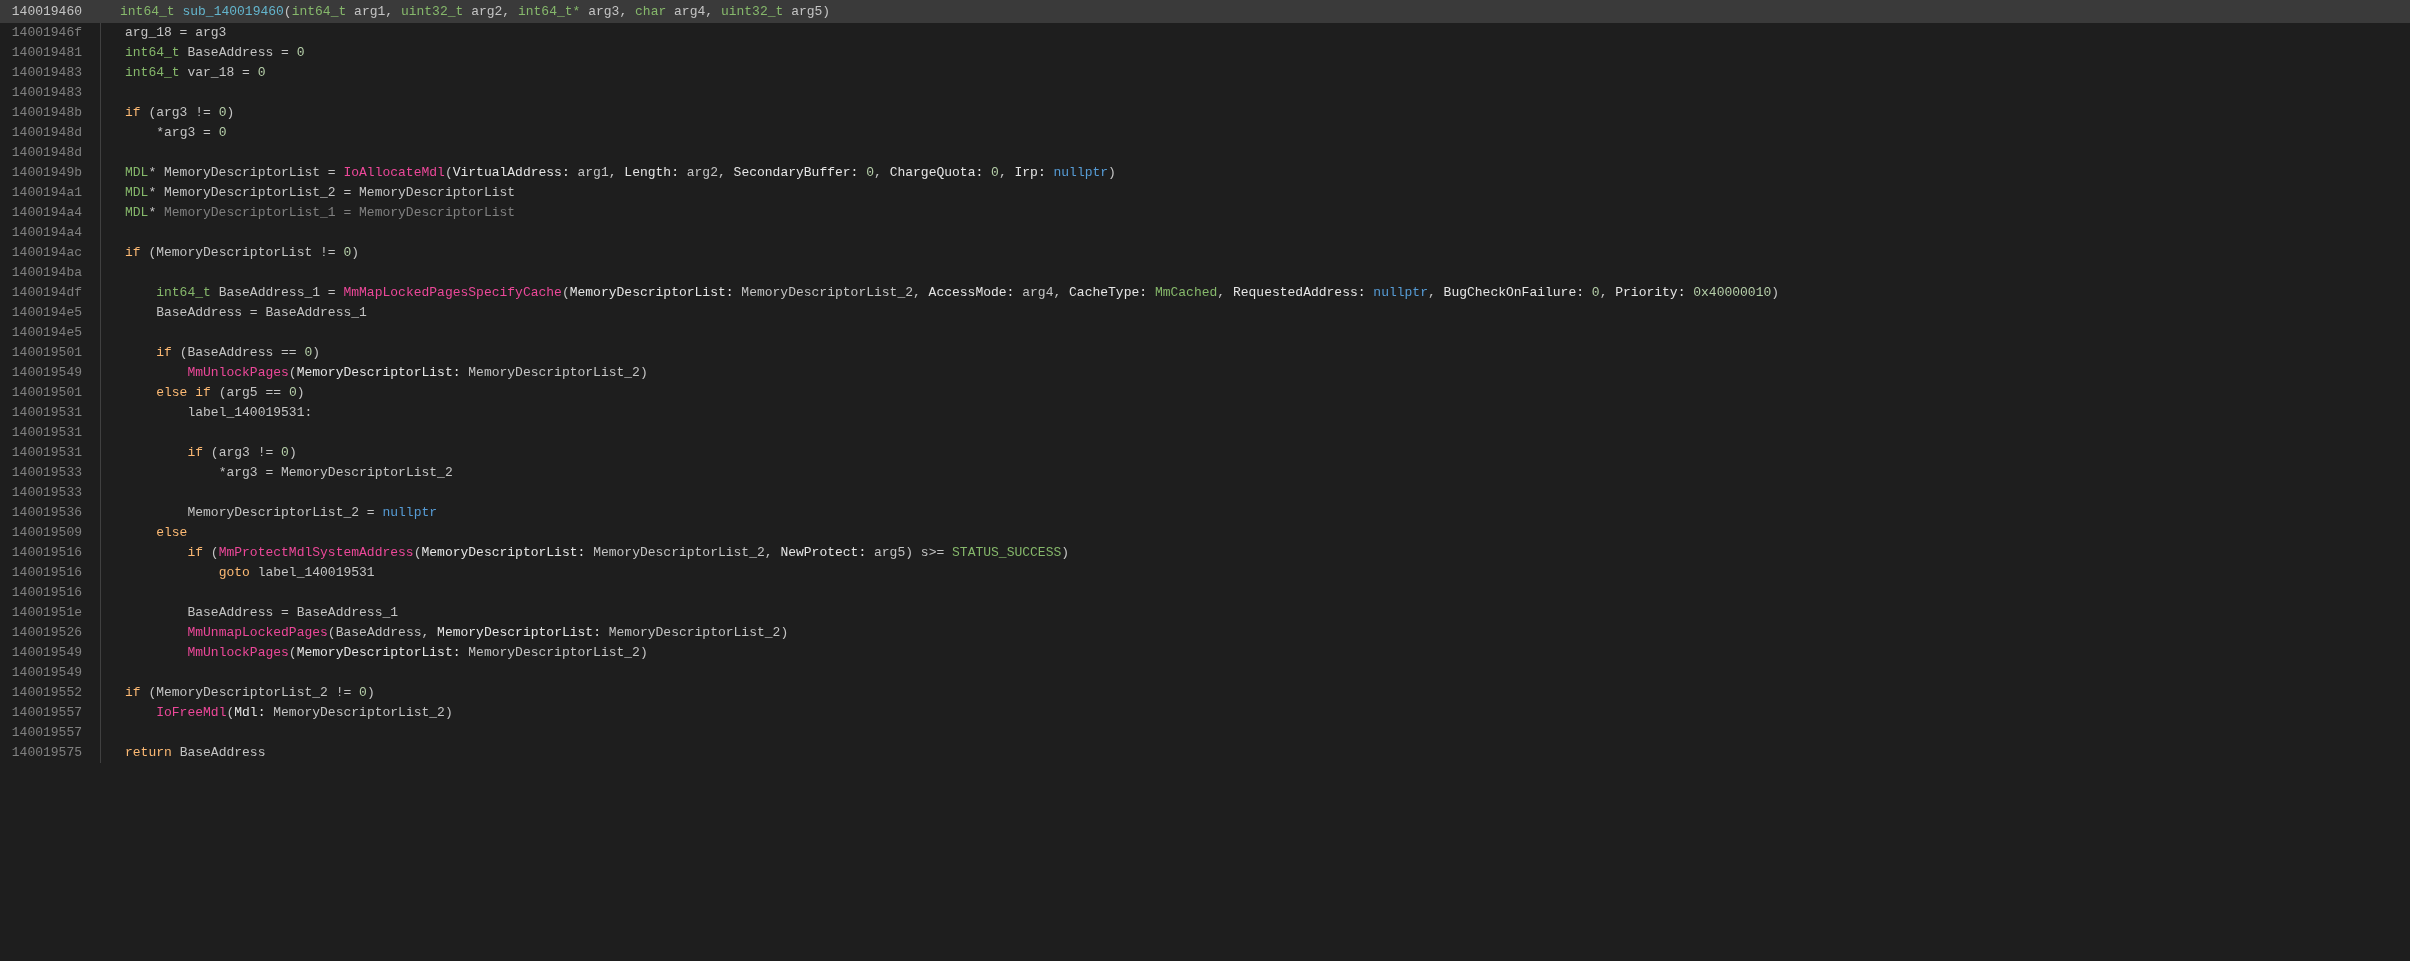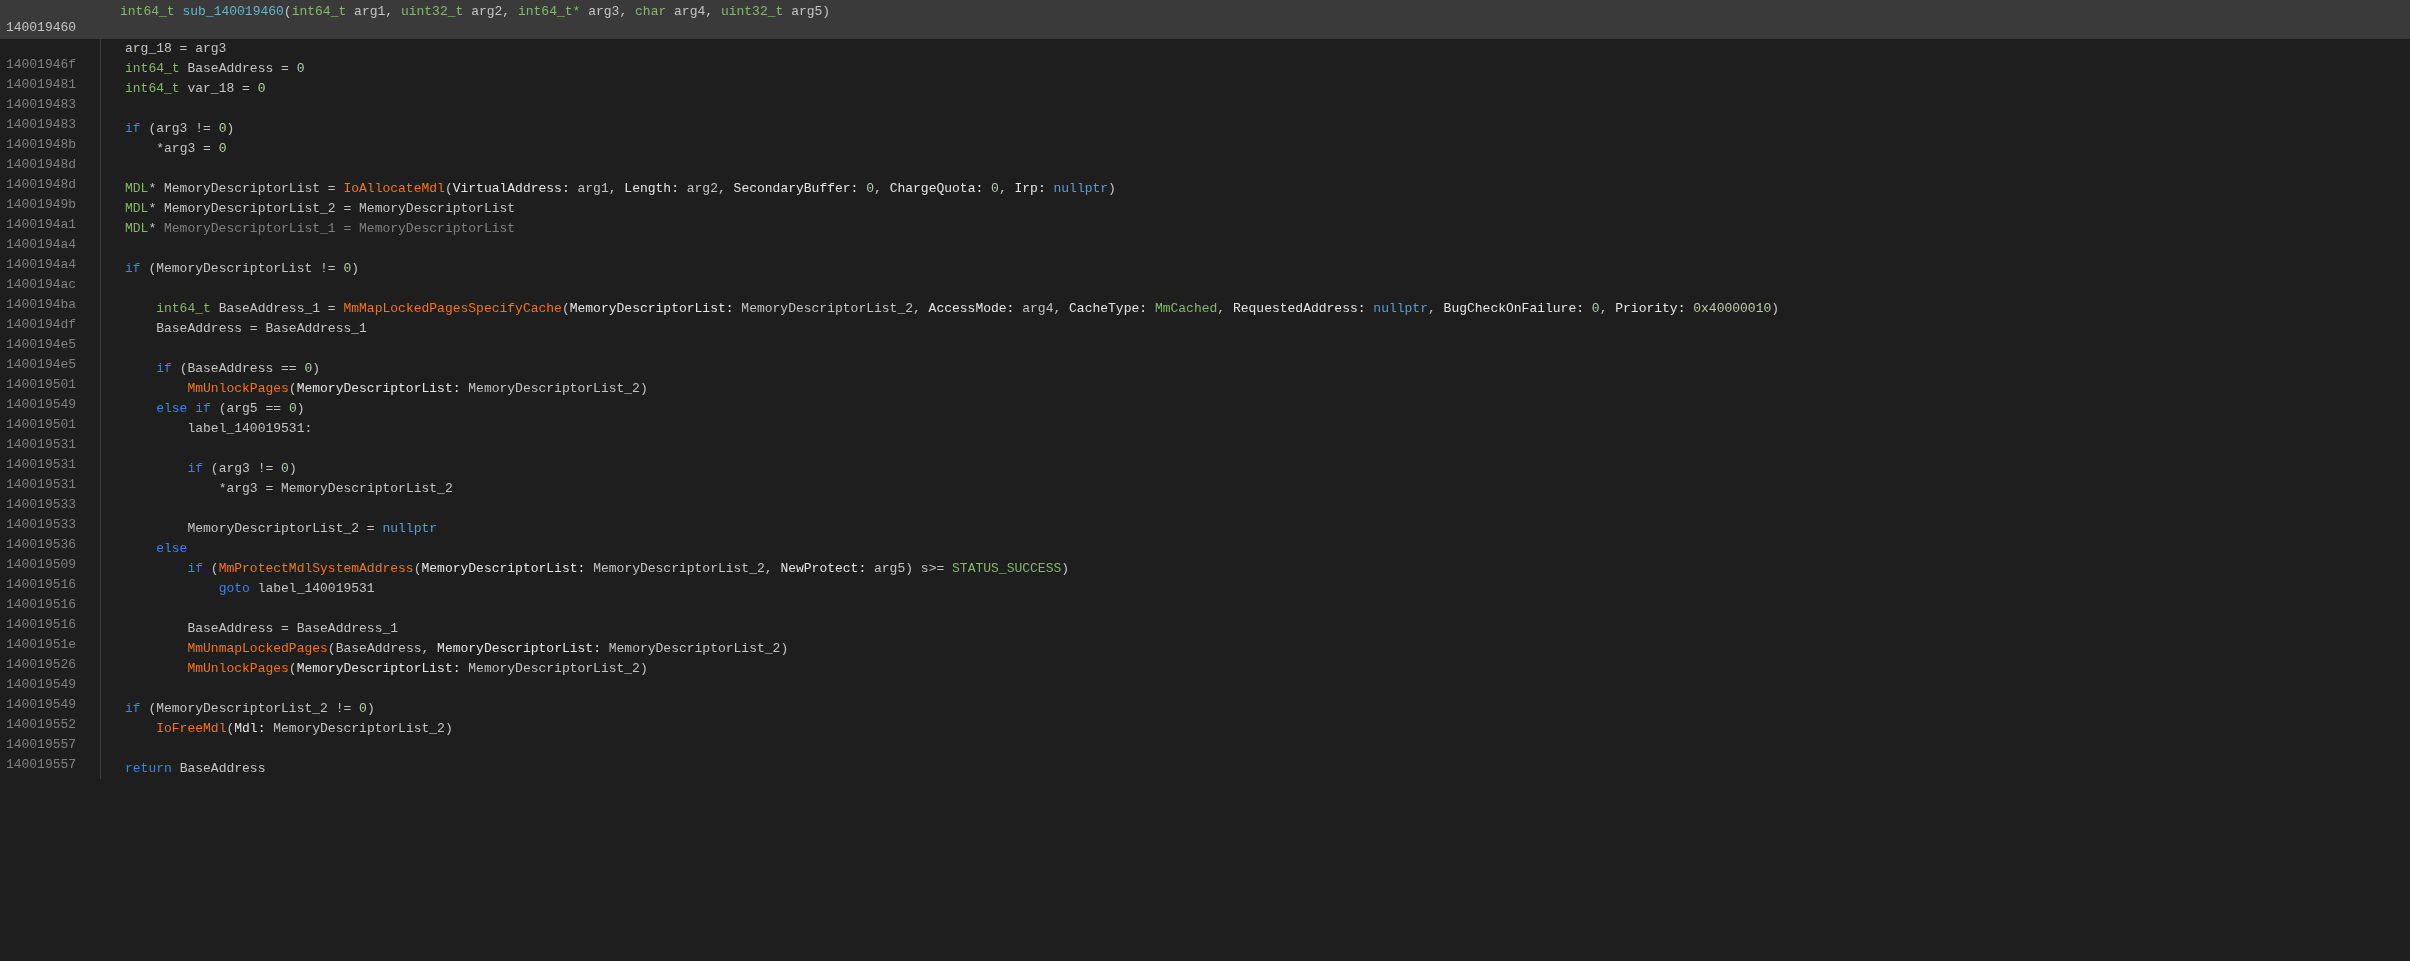--- a/index.html
+++ b/index.html
@@ -23,44 +23,43 @@
   .code-area {
     background: #1e1e1e;
   }
   .line {
     display: flex;
     height: 20px;
     line-height: 20px;
   }
   .addr {
     width: 100px;
-    text-align: center;
+    text-align: right;
     padding-right: 18px;
     color: #808080;
     flex-shrink: 0;
-    margin-top: 16px;
   }
   .header .addr {
     color: #c4c4c4;
   }
   .gutter {
     width: 5px;
     border-left: 1px solid #404040;
     flex-shrink: 0;
   }
   .content {
     padding-left: 20px;
     white-space: pre;
   }
   .type { color: #86b86b; }
   .fn-name { color: #64b5cd; }
   .param-name { color: #c4c4c4; }
   .num { color: #b5cea8; }
-  .keyword { color: #3b82f6; }
-  .call { color: #f97316; }
+  .keyword { color: #fdba74; }
+  .call { color: #ec4899; }
   .var { color: #c4c4c4; margin-top: 48px; }
   .comment-var { color: #808080; }
   .named-arg { color: #e5e5e5; }
   .enum { color: #86b86b; }
   .nullptr { color: #569cd6; }
   .op { color: #c4c4c4; }
   .header-row {
     display: flex;
     width: 100%;
   }

